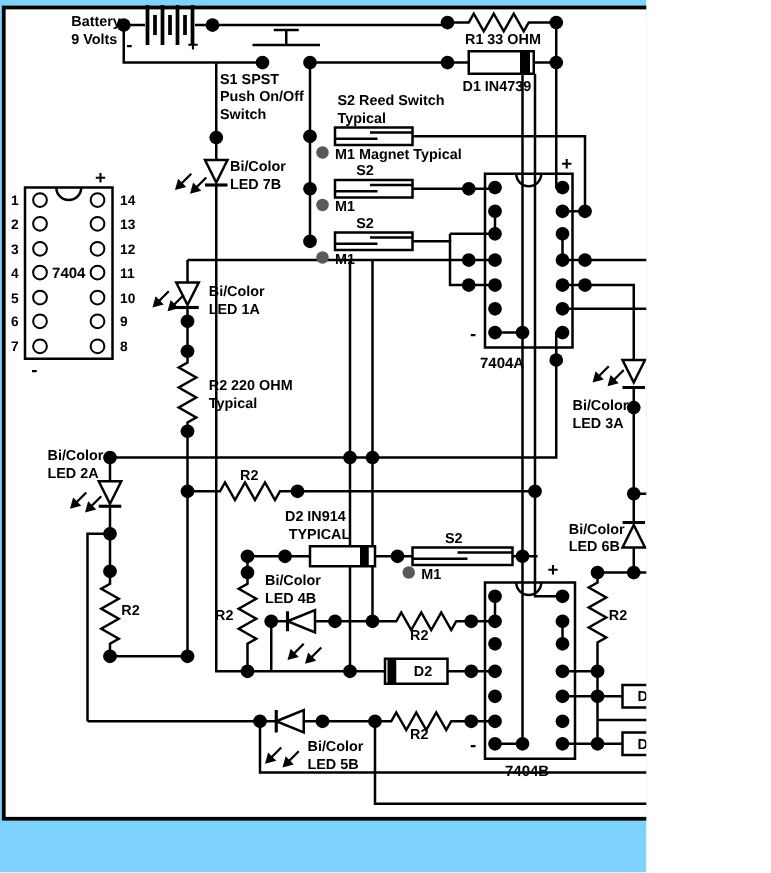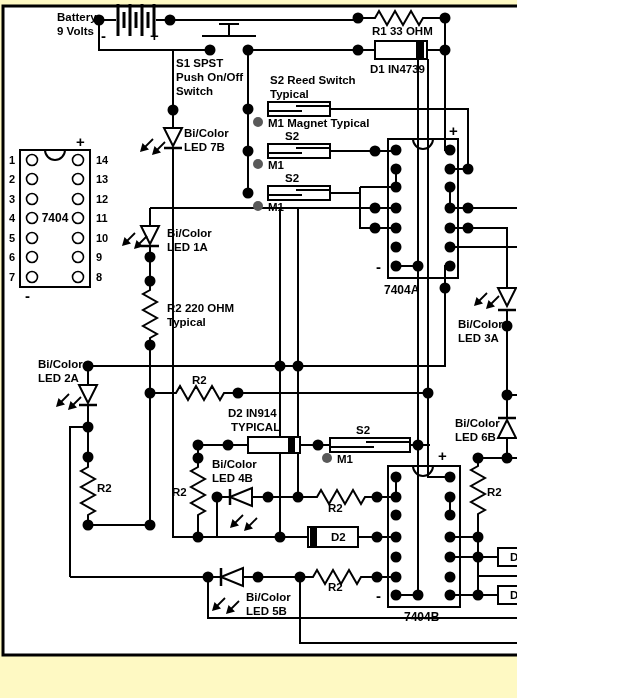--- a/index.html
+++ b/index.html
@@ -1,16 +1,16 @@
 <!DOCTYPE html>
 <html><head>
 <meta charset="utf-8">
 <style>
   html,body{margin:0;padding:0;background:#fff;}
-  .stage{position:relative;width:517px;height:698px;background:#fef9c3;overflow:hidden;}
+  .stage{position:relative;width:517px;height:698px;background:#7dd3fc;overflow:hidden;}
   svg{position:absolute;left:0;top:0;}
   .w{stroke:#000;stroke-width:2;fill:none;}
   .w3{stroke:#000;stroke-width:3;fill:none;}
   .box{stroke:#000;stroke-width:2;fill:none;}
   .cbox{stroke:#000;stroke-width:2;fill:#fff;}
   .band{fill:#000;stroke:none;}
   .dot{fill:#000;stroke:none;}
   .pin{fill:#fff;stroke:#000;stroke-width:1.6;}
   .tri{fill:#fff;stroke:#000;stroke-width:2;}
   .bar{stroke:#000;stroke-width:2.5;fill:none;}

